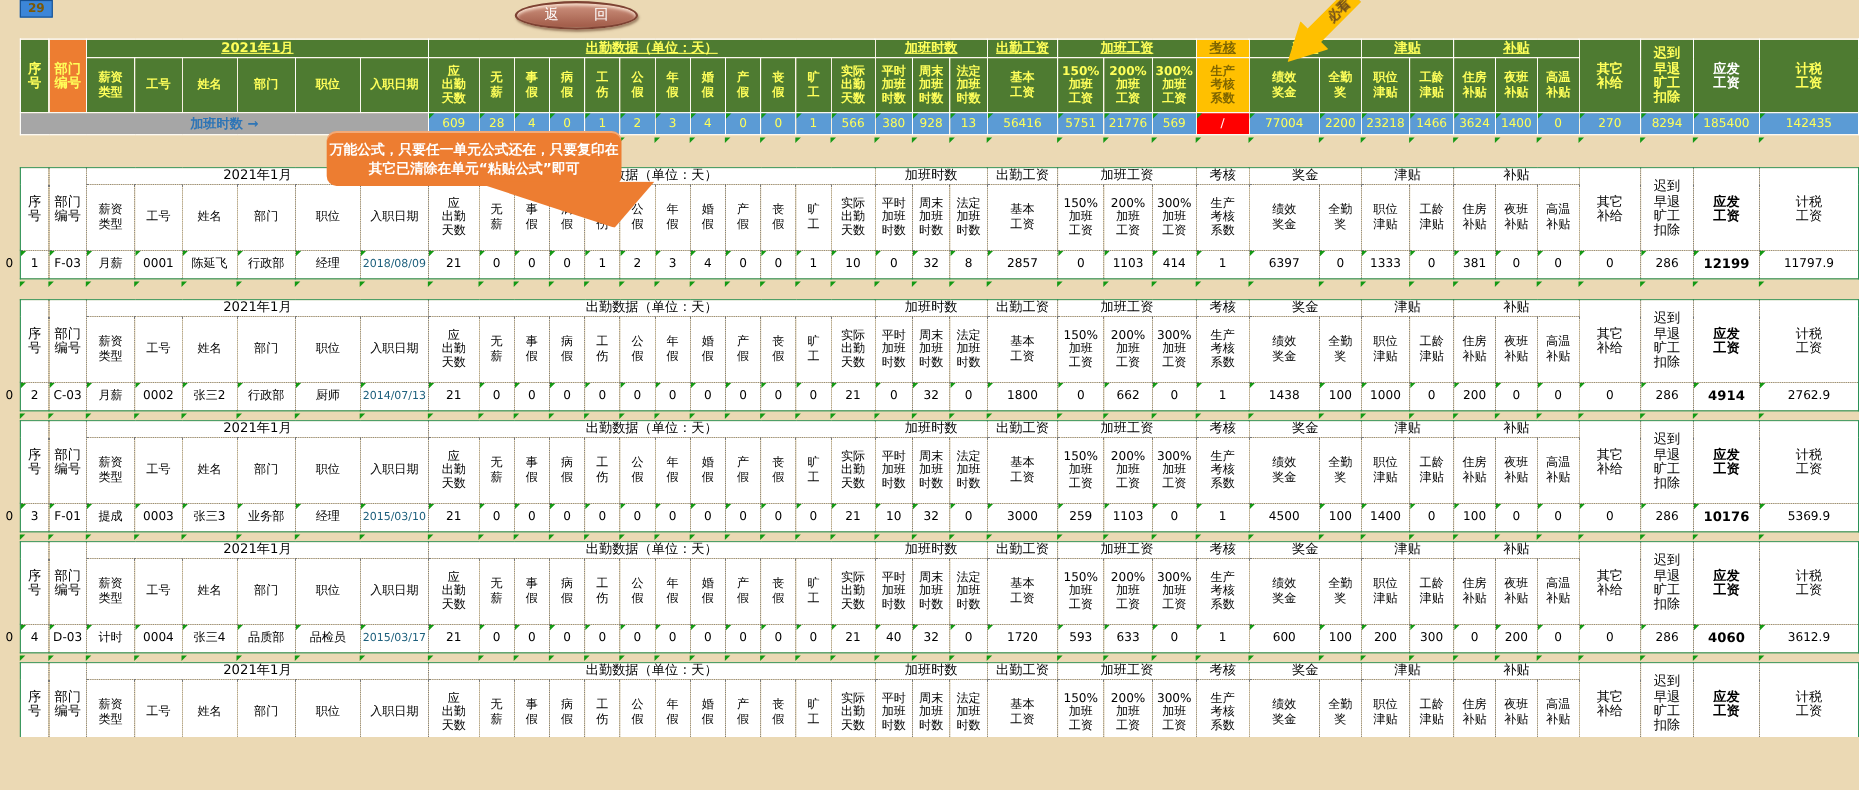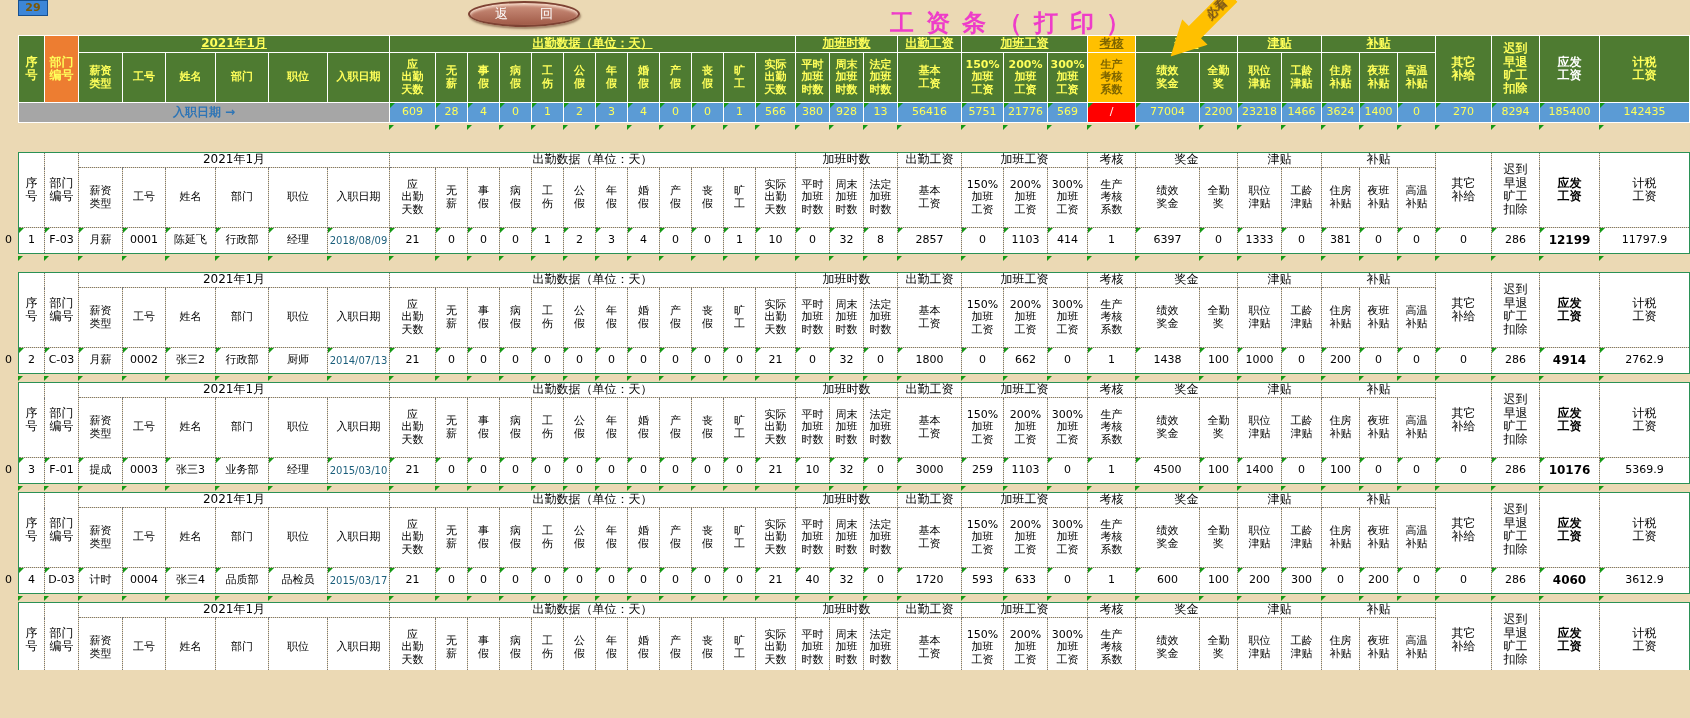--- a/index.html
+++ b/index.html
@@ -75,26 +75,30 @@
 </style>
 </head>
 <body>
 
 <div id="app">
 
   <div class="cell-ref">29</div>
 
   <div class="back-btn">返 回</div>
 
-  <div class="page-title">工资条（打印）</div>
 
   <div class="big-arrow">
     <span>必看</span>
   </div>
 
+  <div class="callout">
+    <div>万能公式，只要任一单元公式还在，只要复印在</div>
+    <div>其它已清除在单元“粘贴公式”即可</div>
+    <div class="callout-tail"></div>
+  </div>
 
 <div class="summary">
       <table class="grid green-table">
         <colgroup>
           <col style="width: 26px;">
           <col style="width: 34px;">
           <col style="width: 44px;">
           <col style="width: 43px;">
           <col style="width: 50px;">
           <col style="width: 53px;">
@@ -224,21 +228,21 @@
             <td>工龄
 津贴</td>
             <td>住房
 补贴</td>
             <td>夜班
 补贴</td>
             <td>高温
 补贴</td>
           </tr>
           <tr class="row-data">
-            <td colspan="8" class="gray-cell">入职日期 →</td>
+            <td colspan="8" class="gray-cell">加班时数 →</td>
             <td class="blue-cell needs-tick">609<span class="tick"></span></td>
             <td class="blue-cell needs-tick">28<span class="tick"></span></td>
             <td class="blue-cell needs-tick">4<span class="tick"></span></td>
             <td class="blue-cell needs-tick">0<span class="tick"></span></td>
             <td class="blue-cell needs-tick">1<span class="tick"></span></td>
             <td class="blue-cell needs-tick">2<span class="tick"></span></td>
             <td class="blue-cell needs-tick">3<span class="tick"></span></td>
             <td class="blue-cell needs-tick">4<span class="tick"></span></td>
             <td class="blue-cell needs-tick">0<span class="tick"></span></td>
             <td class="blue-cell needs-tick">0<span class="tick"></span></td>

